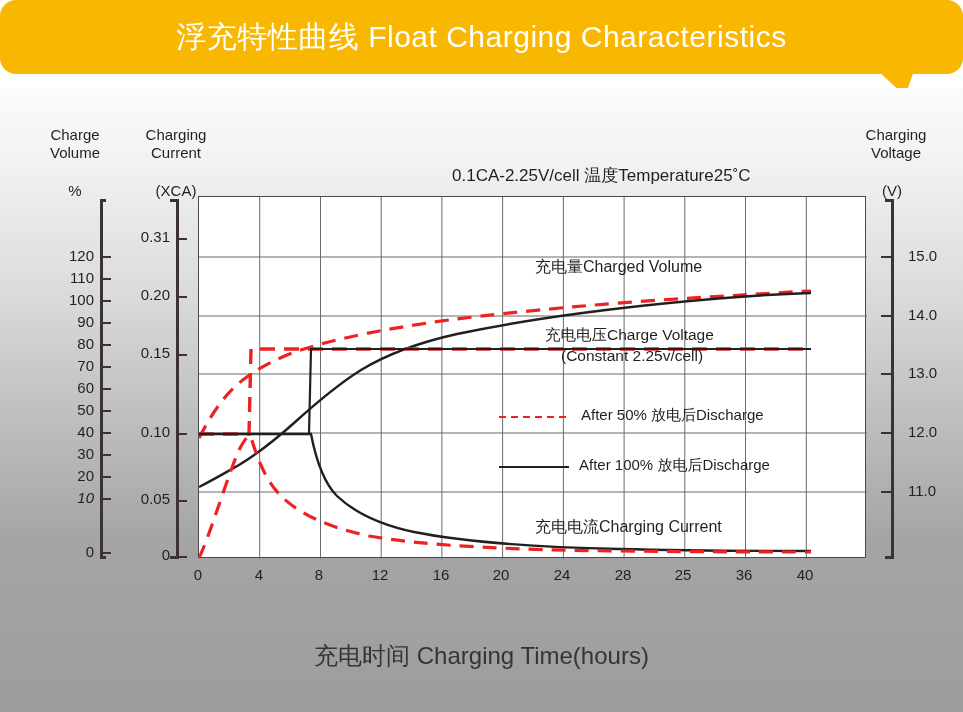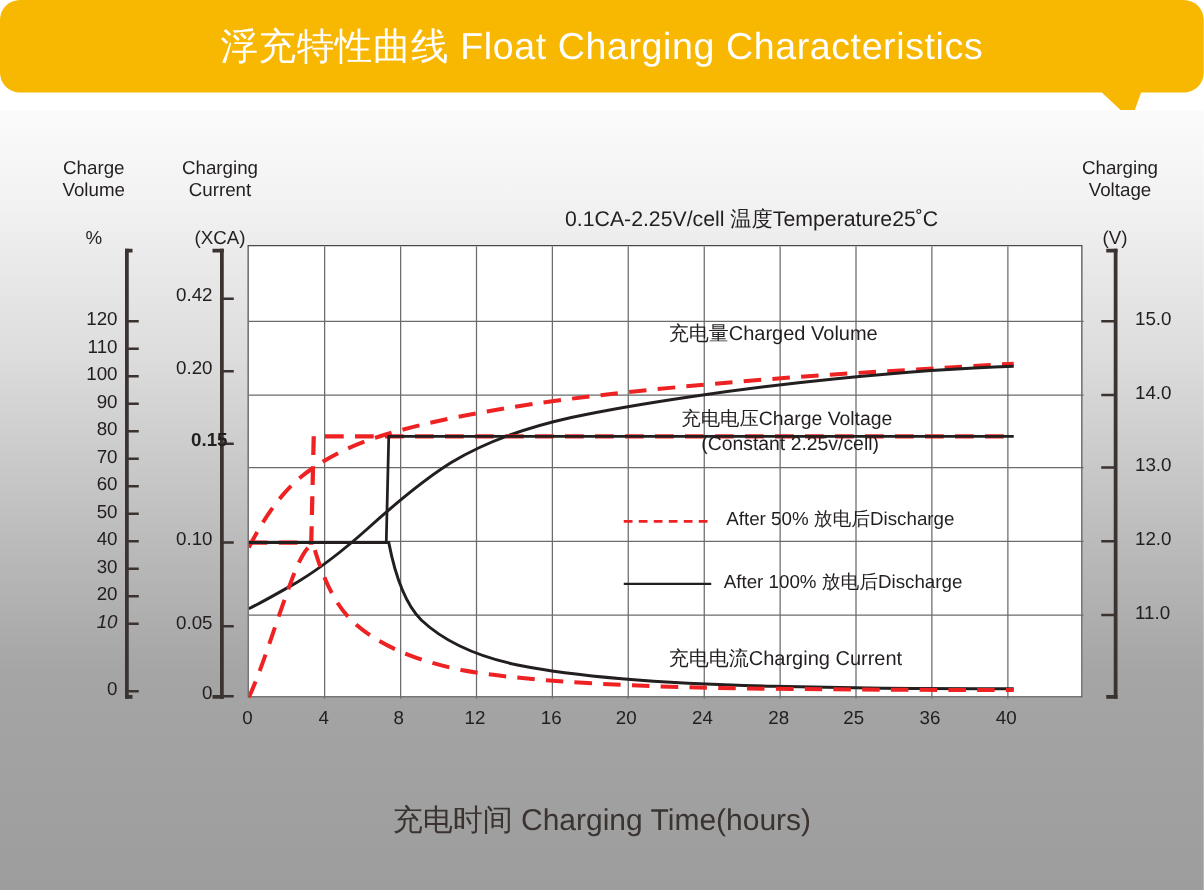--- a/index.html
+++ b/index.html
@@ -123,25 +123,25 @@
     <div>Current</div>
   </div>
   <div class="cap-unit" style="left:143px;top:182px;width:66px;">(XCA)</div>
 
   <div class="rail" style="left:176px;top:199px;height:360px;"></div>
   <div class="rail-cap" style="left:170px;top:199px;width:9px;"></div>
   <div class="rail-cap" style="left:170px;top:556px;width:9px;"></div>
 
   <div>
     <div class="tick" style="left:176px;top:238px;"></div>
-      <div class="tlab tlab-r" style="left:112px;top:228px;width:58px;">0.42</div>
+      <div class="tlab tlab-r" style="left:112px;top:228px;width:58px;">0.31</div>
     <div class="tick" style="left:176px;top:296px;"></div>
       <div class="tlab tlab-r" style="left:112px;top:286px;width:58px;">0.20</div>
     <div class="tick" style="left:176px;top:354px;"></div>
-      <div class="tlab tlab-r" style="left:124px;top:344px;width:58px;font-weight:bold;">0.15</div>
+      <div class="tlab tlab-r" style="left:112px;top:344px;width:58px;">0.15</div>
     <div class="tick" style="left:176px;top:433px;"></div>
       <div class="tlab tlab-r" style="left:112px;top:423px;width:58px;">0.10</div>
     <div class="tick" style="left:176px;top:500px;"></div>
       <div class="tlab tlab-r" style="left:112px;top:490px;width:58px;">0.05</div>
     <div class="tick" style="left:176px;top:556px;"></div>
       <div class="tlab tlab-r" style="left:112px;top:546px;width:58px;">0</div>
   </div>
 
   <div class="cap" style="left:848px;top:126px;width:96px;">
     <div>Charging</div>

